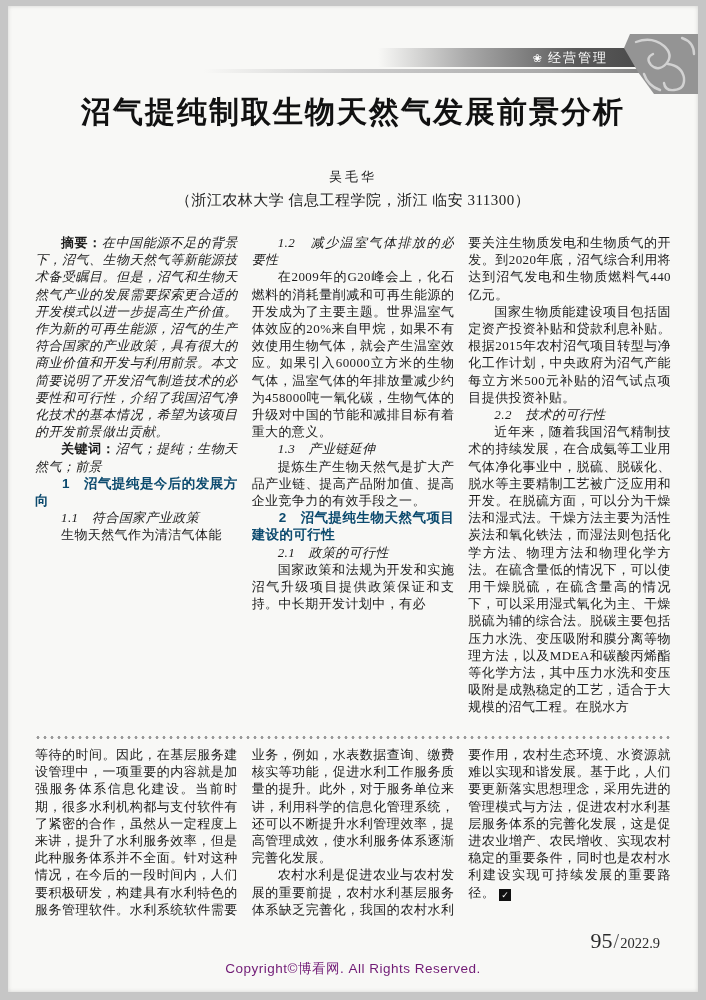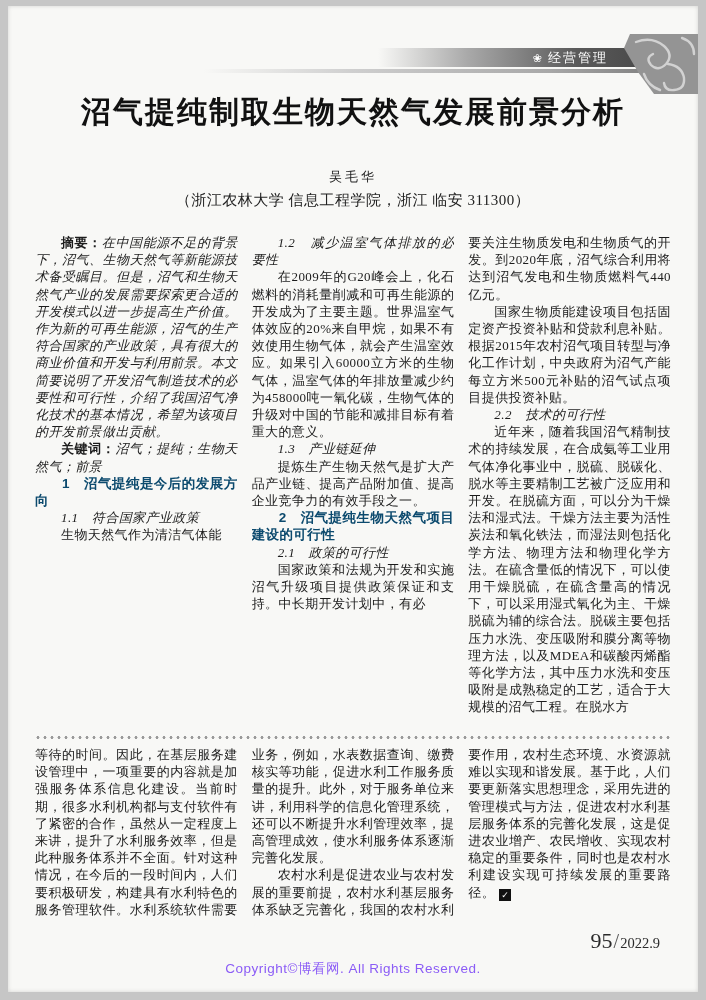--- a/index.html
+++ b/index.html
@@ -69,21 +69,21 @@
     background-size:7px 5px; background-repeat:repeat-x;
   }
 
   
   .pagenum { position:absolute; right:38px; bottom:38px; color:#2a2a2a; font-family:"Liberation Serif",serif; }
   .pagenum .big { font-size:22px; }
   .pagenum .slash { font-size:20px; color:#555; margin:0 1px; }
   .pagenum .small { font-size:14.5px; }
   .copyright {
     position:absolute; bottom:14px; left:0; width:100%; text-align:center;
-    color:#8b5cf6; font-size:13.5px; font-family:"Liberation Sans",sans-serif; letter-spacing:.5px;margin-top:28px;
+    color:#701a75; font-size:13.5px; font-family:"Liberation Sans",sans-serif; letter-spacing:.5px;margin-top:28px;
   }
 </style>
 </head>
 <body>
 
 <div class="page">
 
   <div class="cat-bar"><span class="flower">❀</span><span>经营管理</span></div>
   <div class="rule-under"></div>
   <div class="corner">

